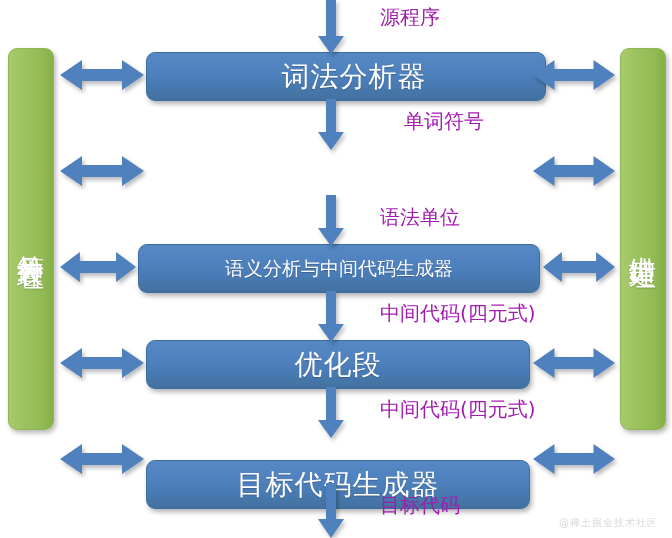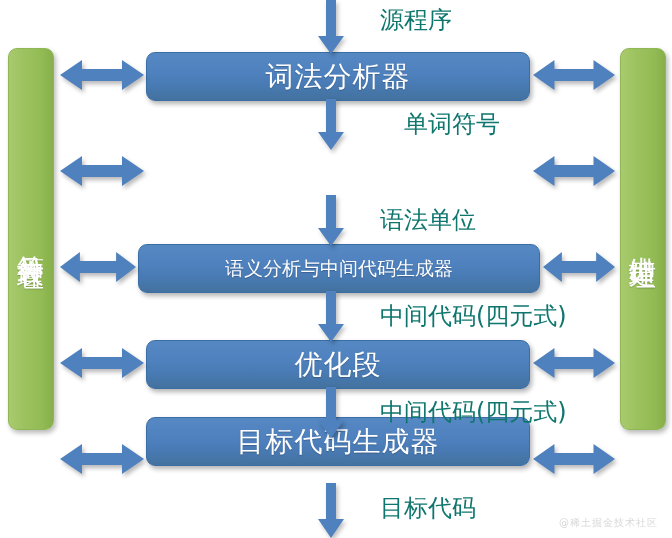--- a/index.html
+++ b/index.html
@@ -84,22 +84,22 @@
   .v-arrow {
     position: absolute;
     width: 26px;
     filter: drop-shadow(2px 3px 2px rgba(0,0,0,0.25));
   }
   .v-arrow svg { display: block; width: 100%; height: 100%; }
 
   
   .flow-label {
     position: absolute;
-    color: #0f766e;
-    font-size: 24px;
+    color: #a21caf;
+    font-size: 20px;
     white-space: nowrap;
     user-select: none;
   }
 
   
   .watermark {
     position: absolute;
     right: 14px;
     bottom: 8px;
     color: #d8d8d8;
@@ -114,34 +114,34 @@
 <div id="diagram">
 
   <div class="side-panel left">
     <span class="side-label">符号表管理</span>
   </div>
 
   <div class="side-panel right">
     <span class="side-label">出错处理</span>
   </div>
 
-  <div class="proc-box" style="left:146px; top:52px; width:382px;">
+  <div class="proc-box" style="left:146px; top:52px; width:382px;padding-left:16px;">
     <span class="proc-label">词法分析器</span>
   </div>
 
 
   <div class="proc-box wide" style="left:138px; top:244px; width:400px;">
     <span class="proc-label">语义分析与中间代码生成器</span>
   </div>
 
   <div class="proc-box" style="left:146px; top:340px; width:382px;">
     <span class="proc-label">优化段</span>
   </div>
 
-  <div class="proc-box" style="left:146px; top:417px; width:382px;">
+  <div class="proc-box" style="left:146px; top:460px; width:382px;">
     <span class="proc-label">目标代码生成器</span>
   </div>
 
   <div class="h-arrow" style="left:60px; top:58px; width:84px;">
     <svg viewBox="0 0 84 34" preserveAspectRatio="none">
       <polygon points="0,17 22,2 22,11 62,11 62,2 84,17 62,32 62,23 22,23 22,32" fill="#4e81bd"></polygon>
     </svg>
   </div>
   <div class="h-arrow" style="left:60px; top:154px; width:84px;">
     <svg viewBox="0 0 84 34" preserveAspectRatio="none">

